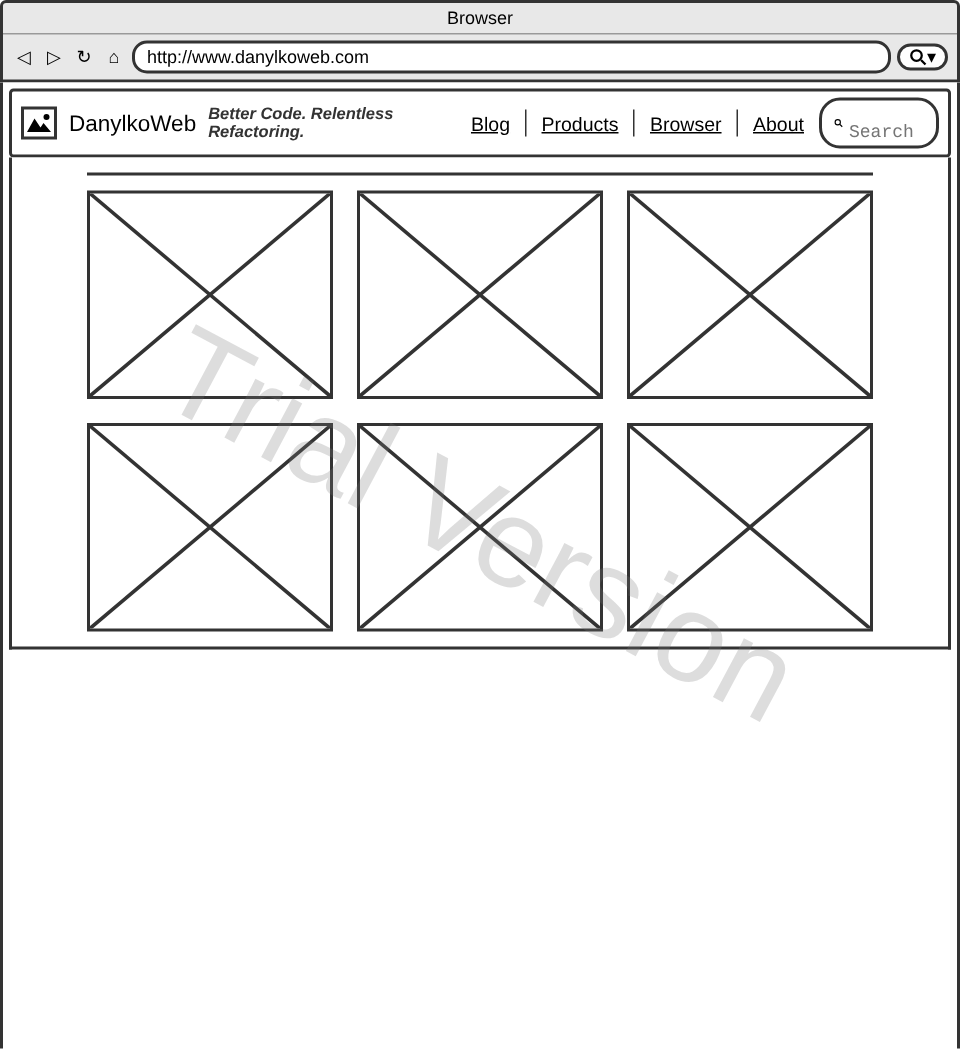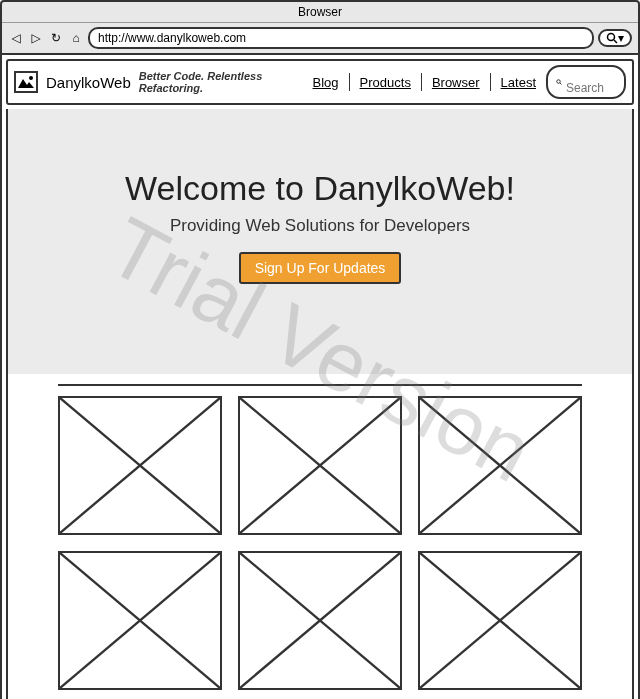--- a/index.html
+++ b/index.html
@@ -14,21 +14,21 @@
   .site-wrap { position: relative; height: 100%; }
   .header { display: flex; align-items: center; gap: 8px; border: 2px solid #333; border-radius: 3px; padding: 4px 6px; background: #fff; }
   .logo-box { width: 26px; height: 22px; border: 2px solid #333; display: flex; align-items: center; justify-content: center; }
   .logo-box svg { width: 20px; height: 16px; }
   .brand { font-size: 15px; font-weight: normal; font-family: "Segoe UI", Arial, sans-serif; }
   .tagline { font-size: 11px; font-style: italic; color: #333; font-weight: bold; }
   .nav { display: flex; align-items: center; gap: 6px; margin-left: auto; }
   .nav a { color: #000000; text-decoration: underline; font-size: 13px; font-family: "Segoe UI", Arial, sans-serif; padding: 0 4px; }
   .nav-sep { width: 1px; height: 18px; background: #333; }
   .search-box { border: 2px solid #333; border-radius: 14px; padding: 2px 8px; font-size: 12px; background: #fff; width: 80px; display: flex; align-items: center; gap: 4px; }
-  .search-box input { border: none; outline: none; width: 50px; font-size: 12px; background: transparent; font-family: Liberation Sans, sans-serif; margin-top: 12px; }
+  .search-box input { border: none; outline: none; width: 50px; font-size: 12px; background: transparent; font-family: Liberation Mono, monospace; margin-top: 12px; }
   .hero { background: #ebebeb; text-align: center; padding: 60px 10px 90px; border-left: 2px solid #333; border-right: 2px solid #333; margin-top: 4px; }
   .hero h1 { font-size: 34px; font-family: "Segoe UI", Arial, sans-serif; font-weight: normal; color: #222; }
   .hero p { font-size: 17px; font-family: "Segoe UI", Arial, sans-serif; color: #333; margin-top: 8px; }
   .cta { display: inline-block; margin-top: 16px; background: #f0a030; color: #fff; border: 2px solid #333; border-radius: 3px; padding: 6px 14px; font-size: 14px; font-family: "Segoe UI", Arial, sans-serif; cursor: pointer; }
   .blog-section { padding: 10px 50px 10px; border-left: 2px solid #333; border-right: 2px solid #333; border-bottom: 2px solid #333; background: #fff; }
   .blog-heading { text-align: center; font-size: 14px; font-family: "Segoe UI", Arial, sans-serif; margin-bottom: 4px; }
   .blog-line { border-top: 2px solid #333; margin-bottom: 10px; }
   .grid { display: grid; grid-template-columns: repeat(3, 1fr); gap: 16px; }
   .placeholder { position: relative; border: 2px solid #333; aspect-ratio: 1.18; background: #fff; }
   .placeholder svg { position: absolute; top:0; left:0; width:100%; height:100%; }
@@ -68,36 +68,31 @@
       </div>
       <span class="brand">DanylkoWeb</span>
       <span class="tagline">Better Code. Relentless Refactoring.</span>
       <div class="nav">
         <a href="#">Blog</a>
         <div class="nav-sep"></div>
         <a href="#">Products</a>
         <div class="nav-sep"></div>
         <a href="#">Browser</a>
         <div class="nav-sep"></div>
-        <a href="#">Latest</a>
+        <a href="#">About</a>
         <div class="search-box">
           <svg class="mag" width="12" height="12" viewBox="0 0 12 12">
               <circle cx="5" cy="5" r="3.5" fill="none" stroke="#000" stroke-width="1.5"></circle>
               <line x1="8" y1="8" x2="11" y2="11" stroke="#000" stroke-width="1.5"></line>
             </svg>
           <input placeholder="Search" style="">
         </div>
       </div>
     </div>
 
-    <div class="hero">
-      <h1>Welcome to DanylkoWeb!</h1>
-      <p>Providing Web Solutions for Developers</p>
-      <button class="cta">Sign Up For Updates</button>
-    </div>
 
     <div class="blog-section">
       <div class="blog-line"></div>
       <div class="grid">
         <div class="placeholder">
             <svg viewBox="0 0 100 85" preserveAspectRatio="none">
               <line x1="0" y1="0" x2="100" y2="85" stroke="#333" stroke-width="1.5"></line>
               <line x1="100" y1="0" x2="0" y2="85" stroke="#333" stroke-width="1.5"></line>
             </svg>
           </div>

